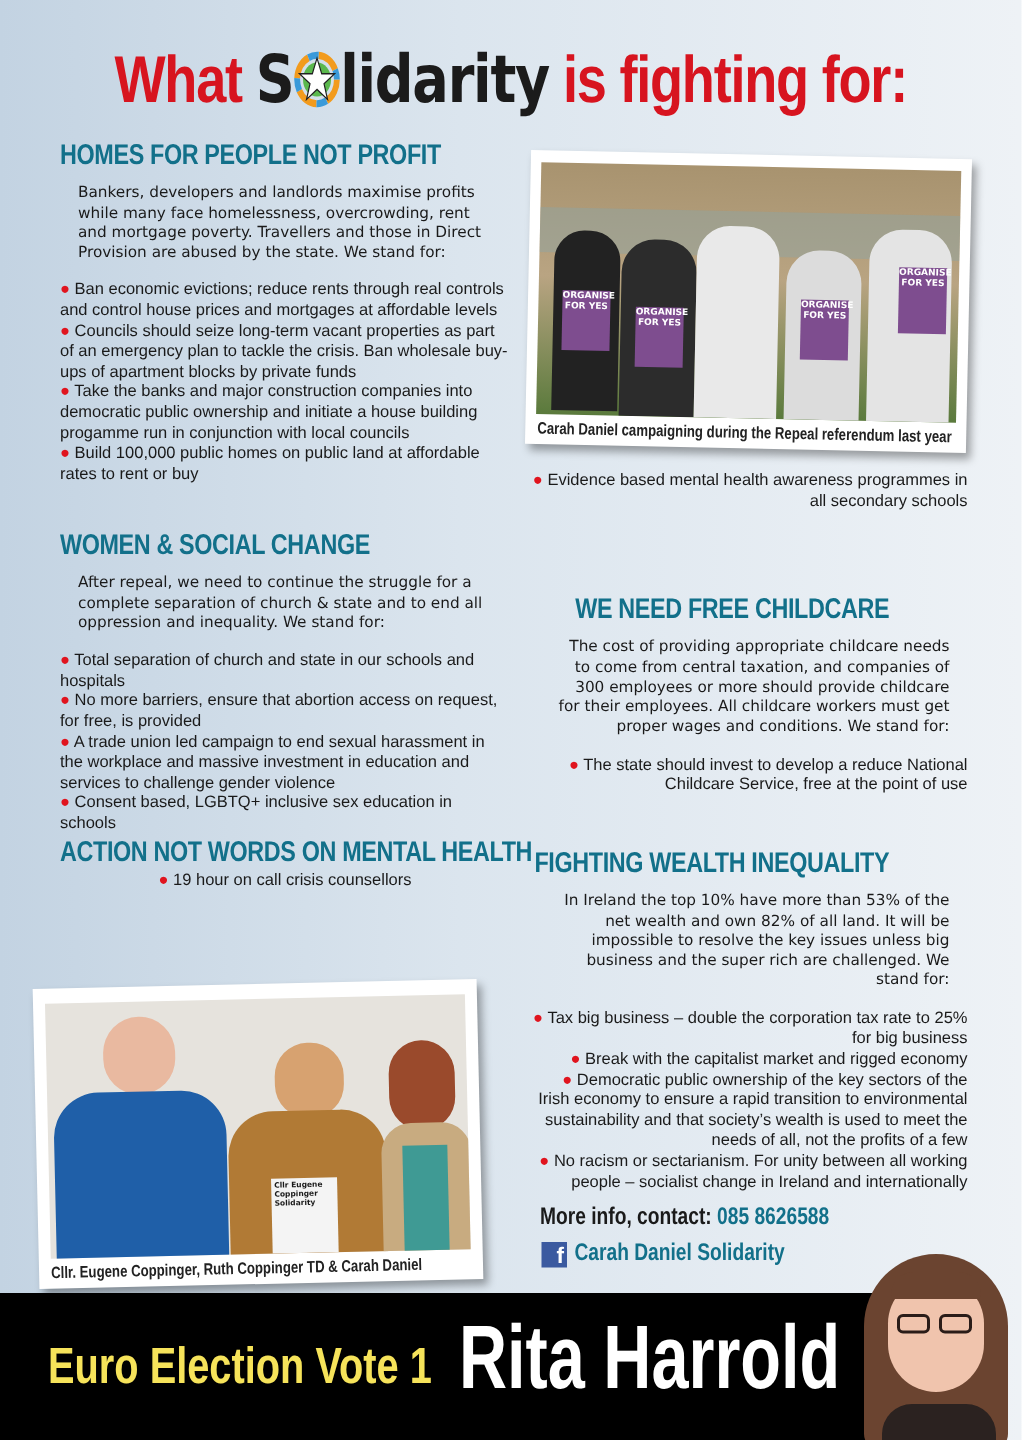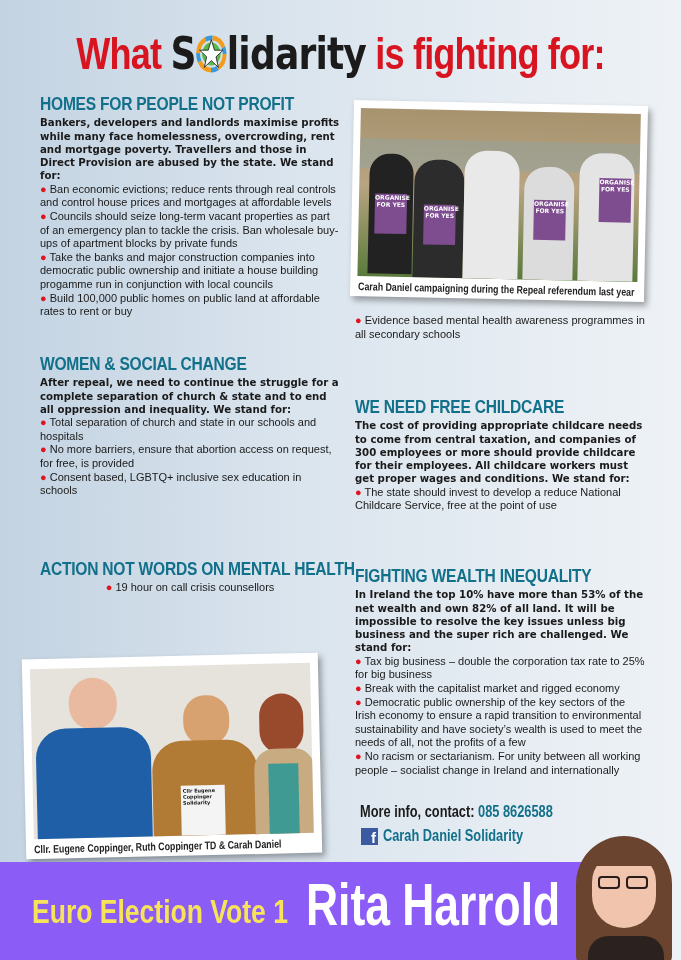--- a/index.html
+++ b/index.html
@@ -7,38 +7,38 @@
     background:linear-gradient(90deg,#c3d3e2 0%,#dbe5ee 45%,#eef2f6 100%);
     font-family:"DejaVu Sans",sans-serif;color:#1a1a1a;}
   .title{position:absolute;left:0;right:0;top:28px;text-align:center;
     font-family:"Liberation Sans",sans-serif;font-weight:bold;font-size:44px;letter-spacing:-1px;
     transform:scaleX(0.82);transform-origin:center;white-space:nowrap;}
   .title .red{color:#d7141f;}
   .title .blk{color:#1b1b1b;font-family:"DejaVu Sans",sans-serif;font-weight:bold;}
   .star{display:inline-block;width:38px;height:38px;vertical-align:-4px;position:relative;}
   .col{position:absolute;font-size:10.2px;line-height:13.3px;}
   .colL{left:40px;width:300px;}
-  .colR{left:355px;width:290px;}
+  .colR{left:355px;width:290px;text-align:right;}
   h2{margin:0 0 6px 0;font-family:"Liberation Sans",sans-serif;font-weight:bold;font-size:19px;
     color:#12708a;transform:scaleX(0.82);transform-origin:left;white-space:nowrap;letter-spacing:-0.3px;}
-  .intro{font-weight:bold;margin:0;}
+  .intro{font-weight:normal;margin:12px;}
   .bul{margin:0;font-family:"Liberation Sans",sans-serif;font-size:11px;line-height:13.6px;}
   .bul .dot{color:#e0141e;font-size:11px;}
   .photo{position:absolute;background:#fff;box-shadow:3px 4px 6px rgba(0,0,0,0.35);}
   .caption{position:absolute;left:8px;bottom:4px;font-family:"Liberation Sans",sans-serif;font-weight:bold;
     font-size:11px;color:#222;transform:scaleX(0.8);transform-origin:left;white-space:nowrap;}
   .contact{position:absolute;left:360px;top:803px;font-family:"Liberation Sans",sans-serif;font-weight:bold;font-size:16px;
     transform:scaleX(0.8);transform-origin:left;white-space:nowrap;}
   .contact .teal{color:#12708a;}
   .fb{position:absolute;left:361px;top:827px;display:flex;align-items:center;}
   .fbicon{width:17px;height:17px;background:#3b5aa0;color:#fff;font-family:"Liberation Sans",sans-serif;
     font-weight:bold;font-size:15px;line-height:19px;text-align:right;padding-right:2px;box-sizing:border-box;overflow:hidden;}
   .fbtext{margin-left:5px;font-family:"Liberation Sans",sans-serif;font-weight:bold;font-size:16px;color:#12708a;
     transform:scaleX(0.8);transform-origin:left;white-space:nowrap;}
-  .banner{position:absolute;left:0;top:862px;width:602px;height:98px;background:#8b5cf6;}
+  .banner{position:absolute;left:0;top:862px;width:602px;height:98px;background:#000000;}
   .banner .vote{position:absolute;left:32px;top:30px;font-family:"Liberation Sans",sans-serif;font-weight:bold;
     font-size:34px;color:#f6e35a;transform:scaleX(0.78);transform-origin:left;white-space:nowrap;}
   .banner .name{position:absolute;left:306px;top:8px;font-family:"Liberation Sans",sans-serif;font-weight:bold;
     font-size:60px;color:#fff;transform:scaleX(0.74);transform-origin:left;white-space:nowrap;}
 </style>
 </head>
 <body>
 
 <div class="title">
   <span class="red">What</span>
@@ -58,20 +58,21 @@
   <p class="bul"><span class="dot">●</span> <span>Councils should seize long-term vacant properties as part of an emergency plan to tackle the crisis. Ban wholesale buy-ups of apartment blocks by private funds</span></p>
   <p class="bul"><span class="dot">●</span> <span>Take the banks and major construction companies into democratic public ownership and initiate a house building progamme run in conjunction with local councils</span></p>
   <p class="bul"><span class="dot">●</span> <span>Build 100,000 public homes on public land at affordable rates to rent or buy</span></p>
 </div>
 
 <div class="col colL" style="top:357px;">
   <h2>WOMEN &amp; SOCIAL CHANGE</h2>
   <p class="intro">After repeal, we need to continue the struggle for a complete separation of church &amp; state and to end all oppression and inequality. We stand for:</p>
   <p class="bul"><span class="dot">●</span> <span>Total separation of church and state in our schools and hospitals</span></p>
   <p class="bul"><span class="dot">●</span> <span>No more barriers, ensure that abortion access on request, for free, is provided</span></p>
+  <p class="bul"><span class="dot">●</span> <span>A trade union led campaign to end sexual harassment in the workplace and massive investment in education and services to challenge gender violence</span></p>
   <p class="bul"><span class="dot">●</span> <span>Consent based, LGBTQ+ inclusive sex education in schools</span></p>
 </div>
 
 <div class="col colL" style="top:562px;text-align:center;">
   <h2>ACTION NOT WORDS ON MENTAL HEALTH</h2>
   <p class="bul"><span class="dot">●</span> <span>19 hour on call crisis counsellors</span></p>
 </div>
 
 <div class="photo" style="left:352px;top:103px;width:294px;height:196px;transform:rotate(1.2deg);">
   <div style="position:absolute;left:7px;top:8px;width:280px;height:168px;overflow:hidden;background:linear-gradient(180deg,#a8936f 0%,#b9a482 45%,#5a7a3c 100%);">
@@ -97,21 +98,21 @@
   <h2>WE NEED FREE CHILDCARE</h2>
   <p class="intro">The cost of providing appropriate childcare needs to come from central taxation, and companies of 300 employees or more should provide childcare for their employees. All childcare workers must get proper wages and conditions. We stand for:</p>
   <p class="bul"><span class="dot">●</span> <span>The state should invest to develop a reduce National Childcare Service, free at the point of use</span></p>
 </div>
 
 <div class="col colR" style="top:569px;">
   <h2>FIGHTING WEALTH INEQUALITY</h2>
   <p class="intro">In Ireland the top 10% have more than 53% of the net wealth and own 82% of all land. It will be impossible to resolve the key issues unless big business and the super rich are challenged. We stand for:</p>
   <p class="bul"><span class="dot">●</span> <span>Tax big business – double the corporation tax rate to 25% for big business</span></p>
   <p class="bul"><span class="dot">●</span> <span>Break with the capitalist market and rigged economy</span></p>
-  <p class="bul"><span class="dot">●</span> <span>Democratic public ownership of the key sectors of the Irish economy to ensure a rapid transition to environmental sustainability and have society’s wealth is used to meet the needs of all, not the profits of a few</span></p>
+  <p class="bul"><span class="dot">●</span> <span>Democratic public ownership of the key sectors of the Irish economy to ensure a rapid transition to environmental sustainability and that society’s wealth is used to meet the needs of all, not the profits of a few</span></p>
   <p class="bul"><span class="dot">●</span> <span>No racism or sectarianism. For unity between all working people – socialist change in Ireland and internationally</span></p>
 </div>
 
 <div class="photo" style="left:24px;top:656px;width:296px;height:200px;transform:rotate(-1.3deg);">
   <div style="position:absolute;left:8px;top:10px;width:280px;height:170px;overflow:hidden;background:#e6e3dd;">
     <div style="position:absolute;left:38px;top:10px;width:48px;height:52px;background:#e9b9a0;border-radius:24px;"></div>
     <div style="position:absolute;left:4px;top:60px;width:115px;height:120px;background:#1f5fa8;border-radius:30px 30px 0 0;"></div>
     <div style="position:absolute;left:152px;top:30px;width:46px;height:50px;background:#d7a270;border-radius:22px;"></div>
     <div style="position:absolute;left:120px;top:75px;width:105px;height:110px;background:#b17a35;border-radius:30px 30px 0 0;"></div>
     <div style="position:absolute;left:148px;top:120px;width:44px;height:50px;background:#f4f4f4;font-size:5px;font-weight:bold;padding:2px;box-sizing:border-box;"><span>Cllr Eugene Coppinger Solidarity</span></div>

